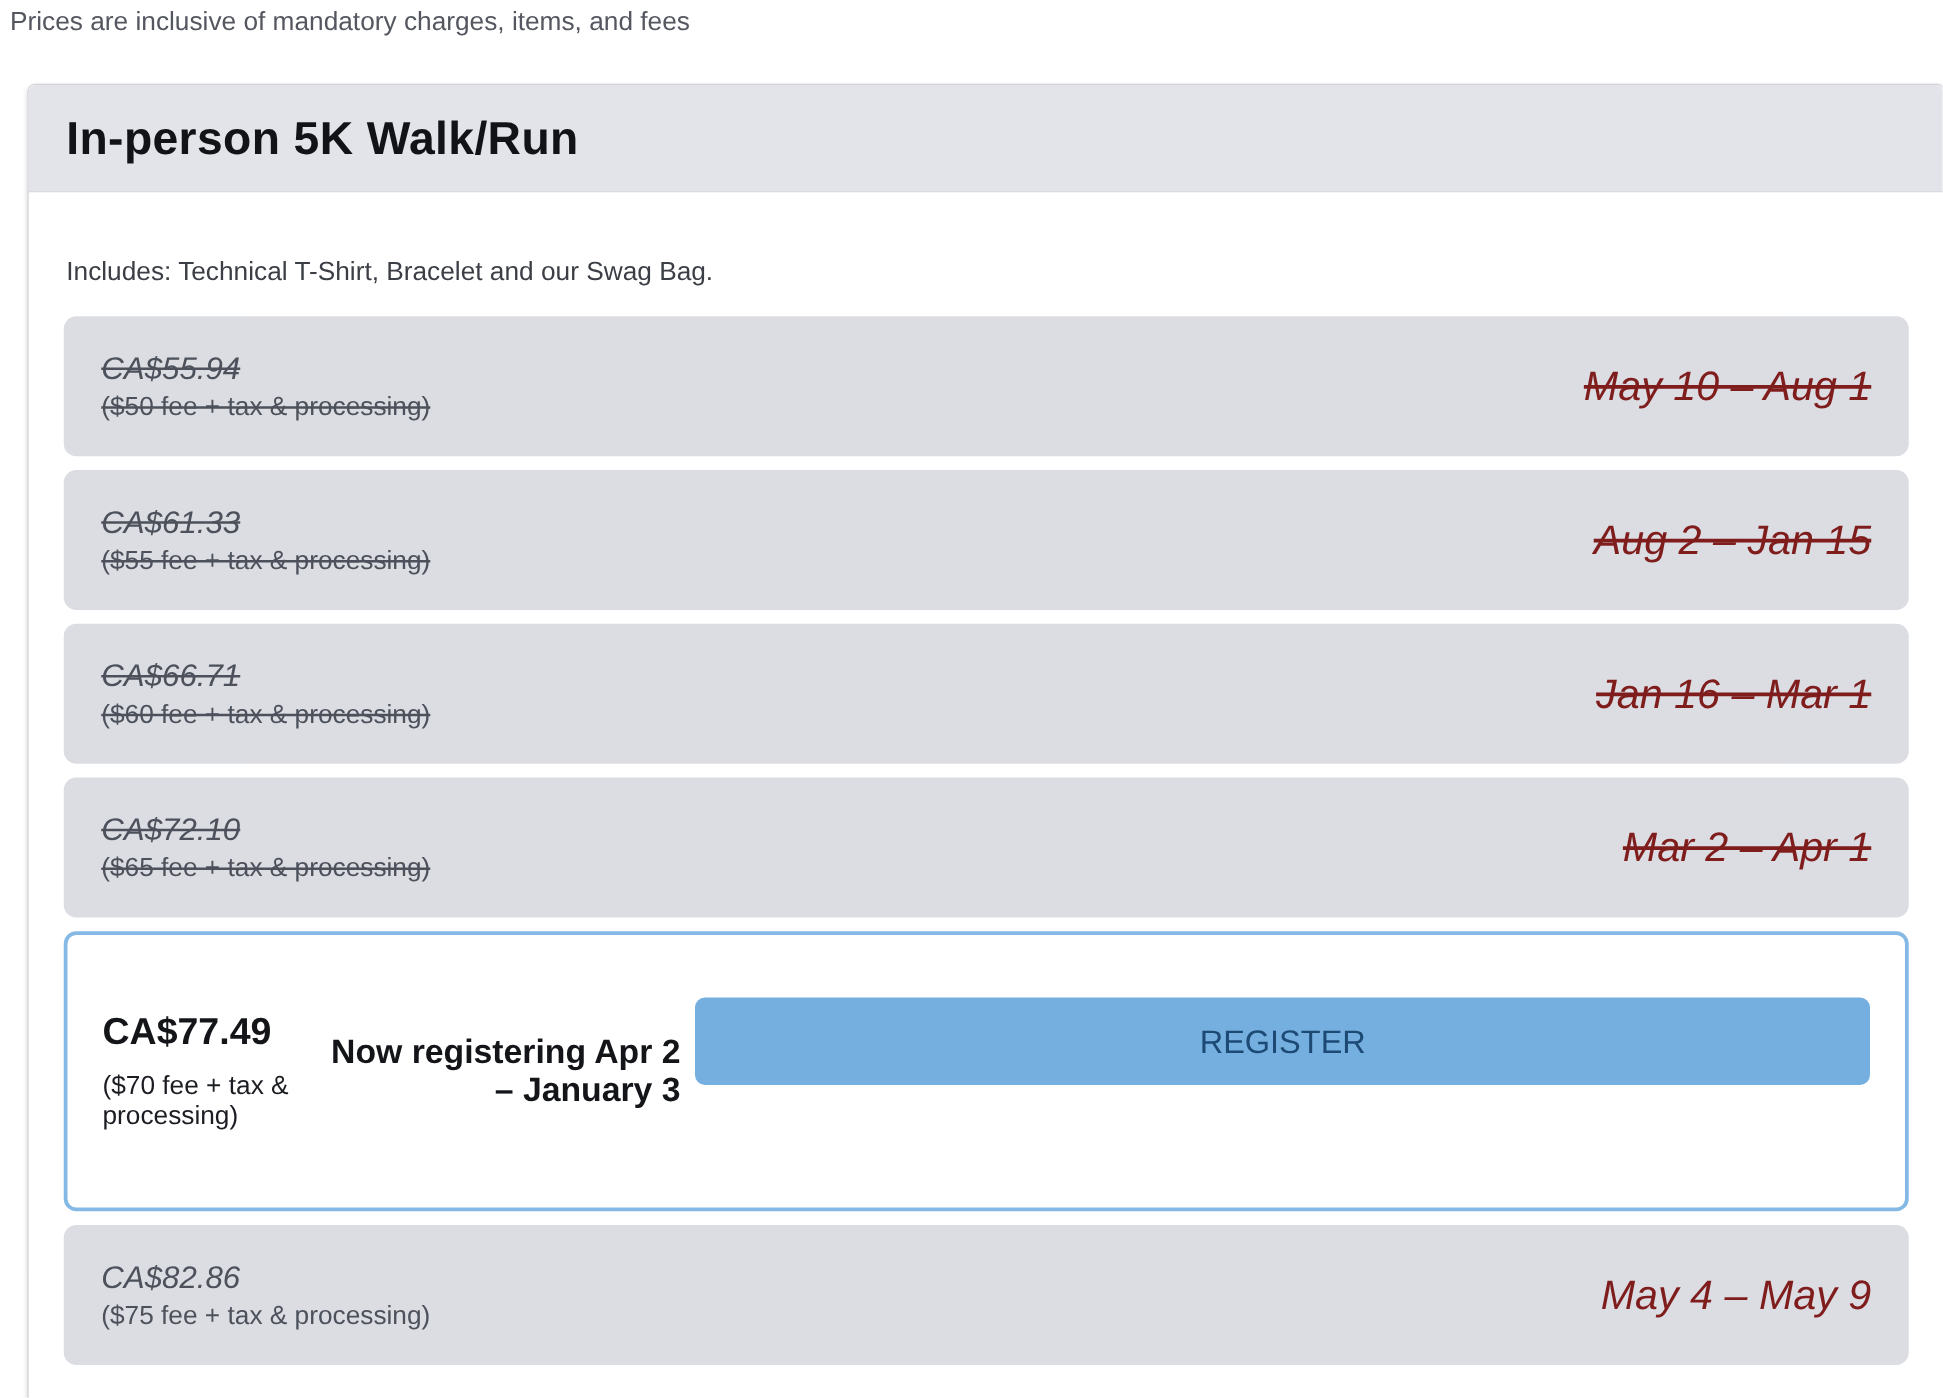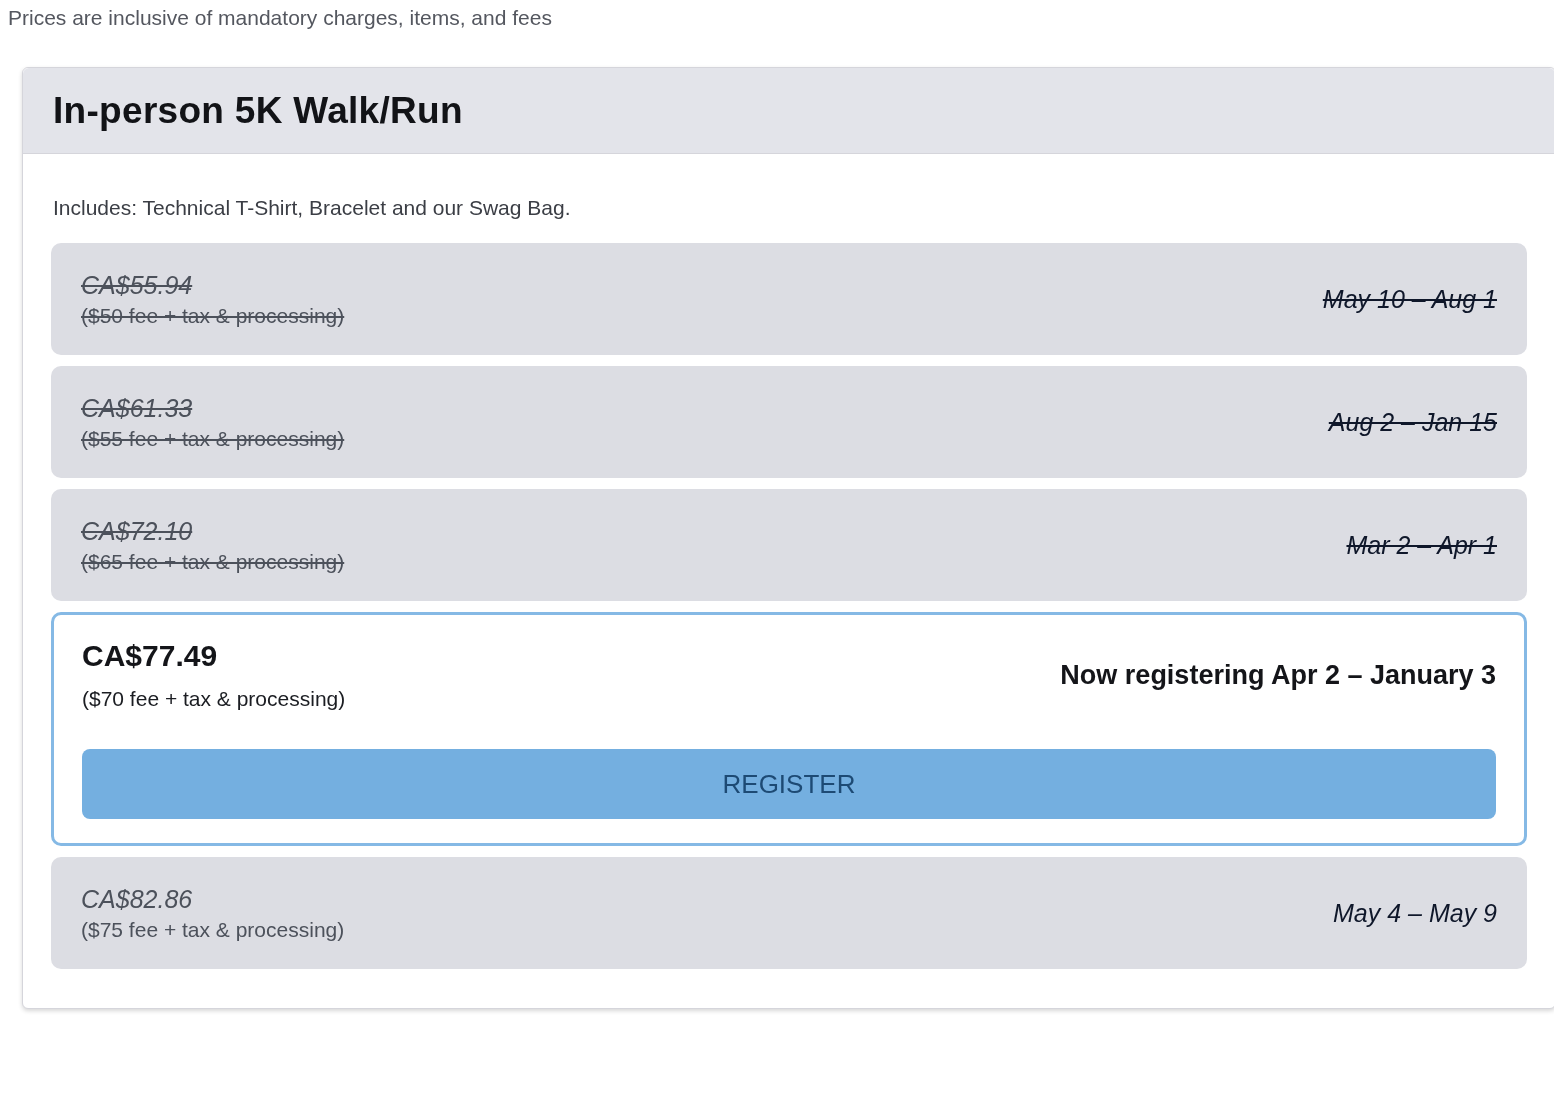--- a/index.html
+++ b/index.html
@@ -46,21 +46,21 @@
     font-weight: bold;
     color: #121317;
     letter-spacing: 0.3px;
   }
   .card-body {
     padding: 36px 28px 28px 28px;
   }
   .includes {
     font-size: 21px;
     color: #3b3e45;
-    margin: 6px 0 23px 2px;
+    margin: 16px 0 23px 2px;
   }
   .tier {
     background: #dcdde3;
     border-radius: 10px;
     min-height: 112px;
     margin-bottom: 11px;
     padding: 20px 30px;
     display: flex;
     justify-content: space-between;
     align-items: center;
@@ -71,37 +71,36 @@
     font-size: 25px;
     font-style: italic;
     color: #4c515b;
   }
   .tier-fee {
     font-size: 21px;
     color: #4c515b;
     margin-top: 4px;
   }
   .tier-dates {
-    font-size: 25px;
+    font-size: 33px;
     font-style: italic;
-    color: #0f172a;
+    color: #7f1d1d;
     text-align: right;
   }
   .past .tier-price,
   .past .tier-fee,
   .past .tier-dates {
     text-decoration: line-through;
   }
   .tier.active-tier {
     background: #ffffff;
     border: 3px solid #85b9e5;
     border-radius: 10px;
     min-height: 224px;
     padding: 24px 28px;
-    flex-direction: column;
     align-items: stretch;
     justify-content: flex-start;
   }
   .active-top {
     display: flex;
     justify-content: space-between;
     align-items: center;
   }
   .active-tier .tier-price {
     font-size: 30px;
@@ -161,20 +160,27 @@
       </div>
 
       <div class="tier past">
         <div class="tier-left">
           <span class="tier-price">CA$61.33</span>
           <span class="tier-fee">($55 fee + tax &amp; processing)</span>
         </div>
         <span class="tier-dates">Aug 2 – Jan 15</span>
       </div>
 
+      <div class="tier past">
+        <div class="tier-left">
+          <span class="tier-price">CA$66.71</span>
+          <span class="tier-fee">($60 fee + tax &amp; processing)</span>
+        </div>
+        <span class="tier-dates">Jan 16 – Mar 1</span>
+      </div>
 
       <div class="tier past">
         <div class="tier-left">
           <span class="tier-price">CA$72.10</span>
           <span class="tier-fee">($65 fee + tax &amp; processing)</span>
         </div>
         <span class="tier-dates">Mar 2 – Apr 1</span>
       </div>
 
       <div class="tier active-tier">

